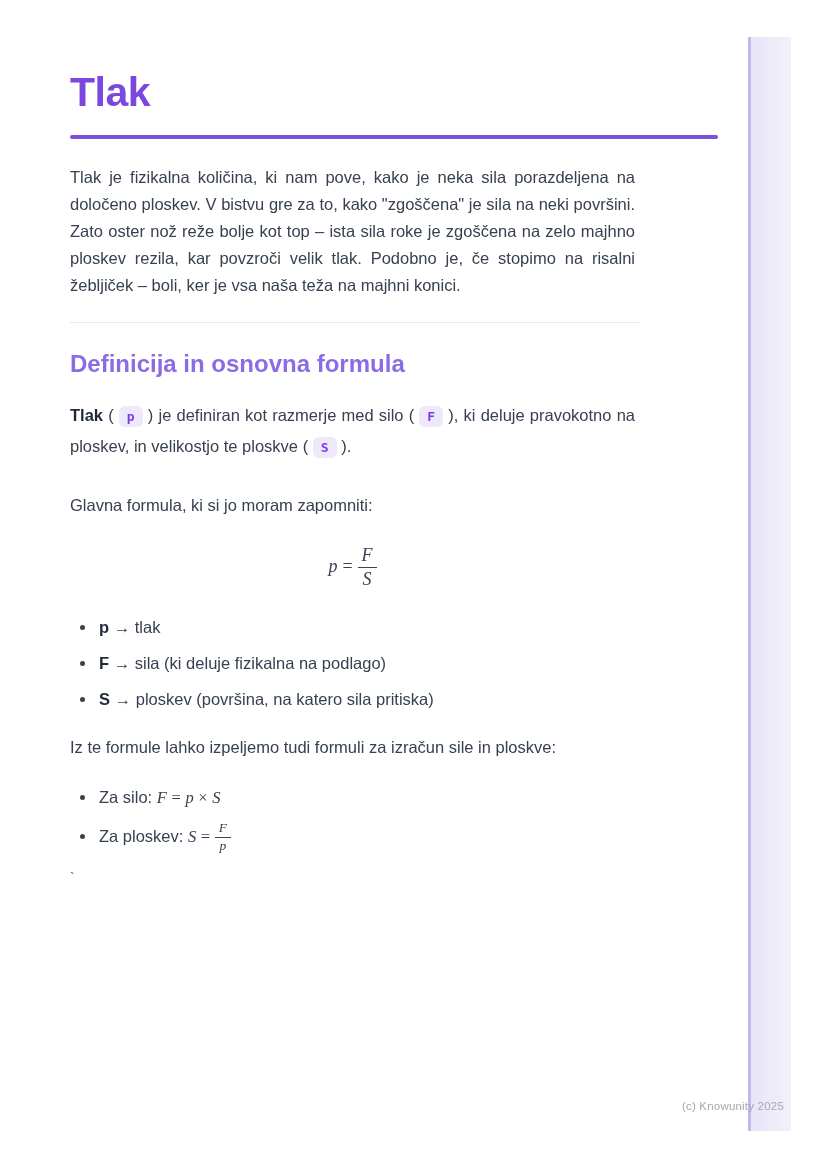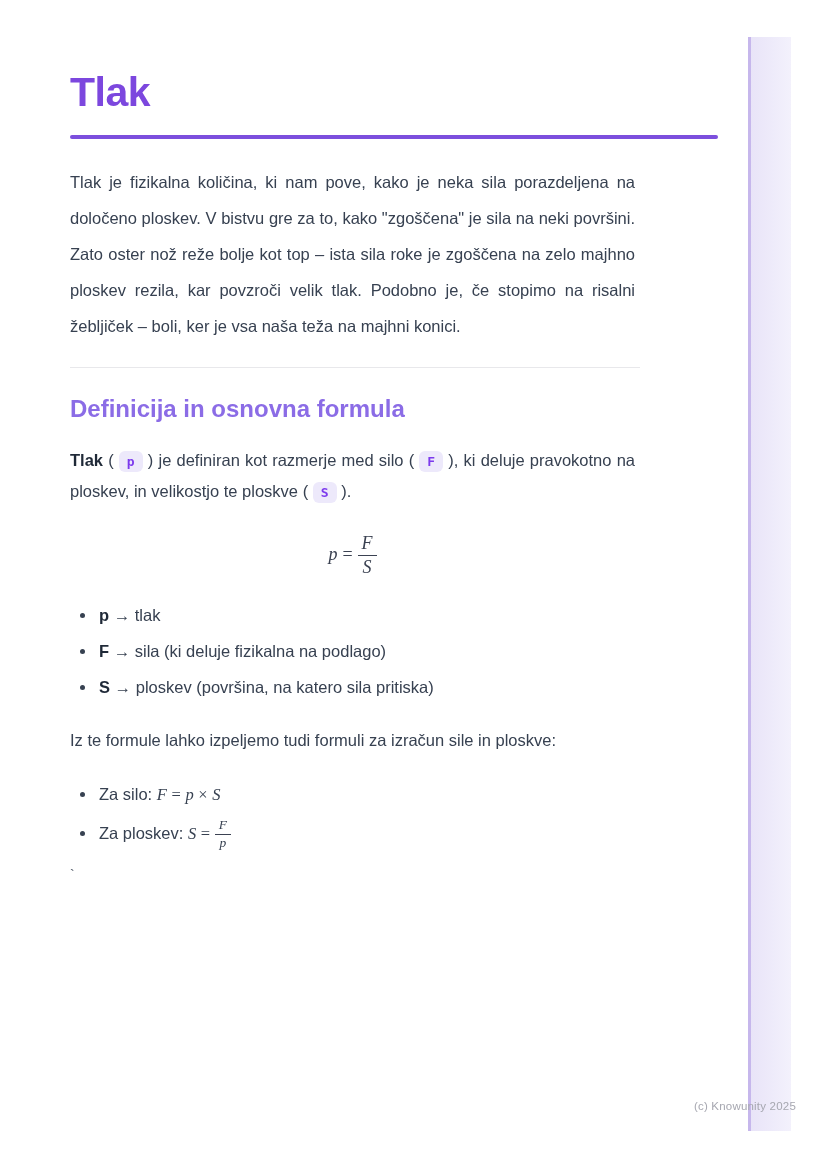--- a/index.html
+++ b/index.html
@@ -37,21 +37,21 @@
   }
   h2.section-heading {
     font-size: 24px; font-weight: 700; color: #8b6ce6;
     margin: 0;
   }
   .h2-first  { margin-top: 37px !important; }
   .h2-second { margin-top: 27px !important; }
 
   p.body-text {
     width: 565px; margin: 0;
-    font-size: 16.5px; line-height: 36px;
+    font-size: 16.5px; line-height: 27px;
     text-align: justify;
   }
   .p-intro1 { margin-top: 25px !important; }
 
   .divider {
     width: 570px; height: 1px; background: #e8e8eb;
     margin-top: 23px;
   }
 
   p.def-text {
@@ -98,21 +98,21 @@
   }
   ul.bullet-list li:last-child { margin-bottom: 0; }
   ul.derived-list { margin-top: 26px !important; }
   ul.derived-list li { margin-bottom: 13px; }
 
   .derived-intro { margin-top: 24px !important; }
 
   p.stray { margin: 16px 0 0 0; font-size: 14px; color: #4b5563; }
 
   .footer-note {
-    position: absolute; right: 32px; top: 1100px;
+    position: absolute; right: 44px; top: 1100px;
     font-size: 11.5px; color: #a6a7b0;
     z-index: 3; letter-spacing: 0.2px;
   }
 </style>
 </head>
 <body>
 
 <div class="page">
 
   <div class="side-strip"></div>
@@ -124,20 +124,21 @@
 
 
     <p class="body-text p-intro1">Tlak je fizikalna količina, ki nam pove, kako je neka sila porazdeljena na določeno ploskev. V bistvu gre za to, kako "zgoščena" je sila na neki površini. Zato oster nož reže bolje kot top – ista sila roke je zgoščena na zelo majhno ploskev rezila, kar povzroči velik tlak. Podobno je, če stopimo na risalni žebljiček – boli, ker je vsa naša teža na majhni konici.</p>
 
     <div class="divider"></div>
 
     <h2 class="section-heading h2-second">Definicija in osnovna formula</h2>
 
     <p class="def-text"><b class="strong">Tlak</b><span> ( </span><code class="inline-code">p</code><span> ) je definiran kot razmerje med silo ( </span><code class="inline-code">F</code><span> ), ki deluje pravokotno na ploskev, in velikostjo te ploskve ( </span><code class="inline-code">S</code><span> ).</span></p>
 
+    <p class="body-text formula-intro">Glavna formula, ki si jo moram zapomniti:</p>
 
     <div class="formula-block">
       <span class="math">p</span><span class="mop">=</span><span class="frac"><span class="num math">F</span><span class="den math">S</span></span>
     </div>
 
     <ul class="bullet-list">
       <li>
         <b class="strong">p</b>
         <span>→</span>
         <span>tlak</span>

